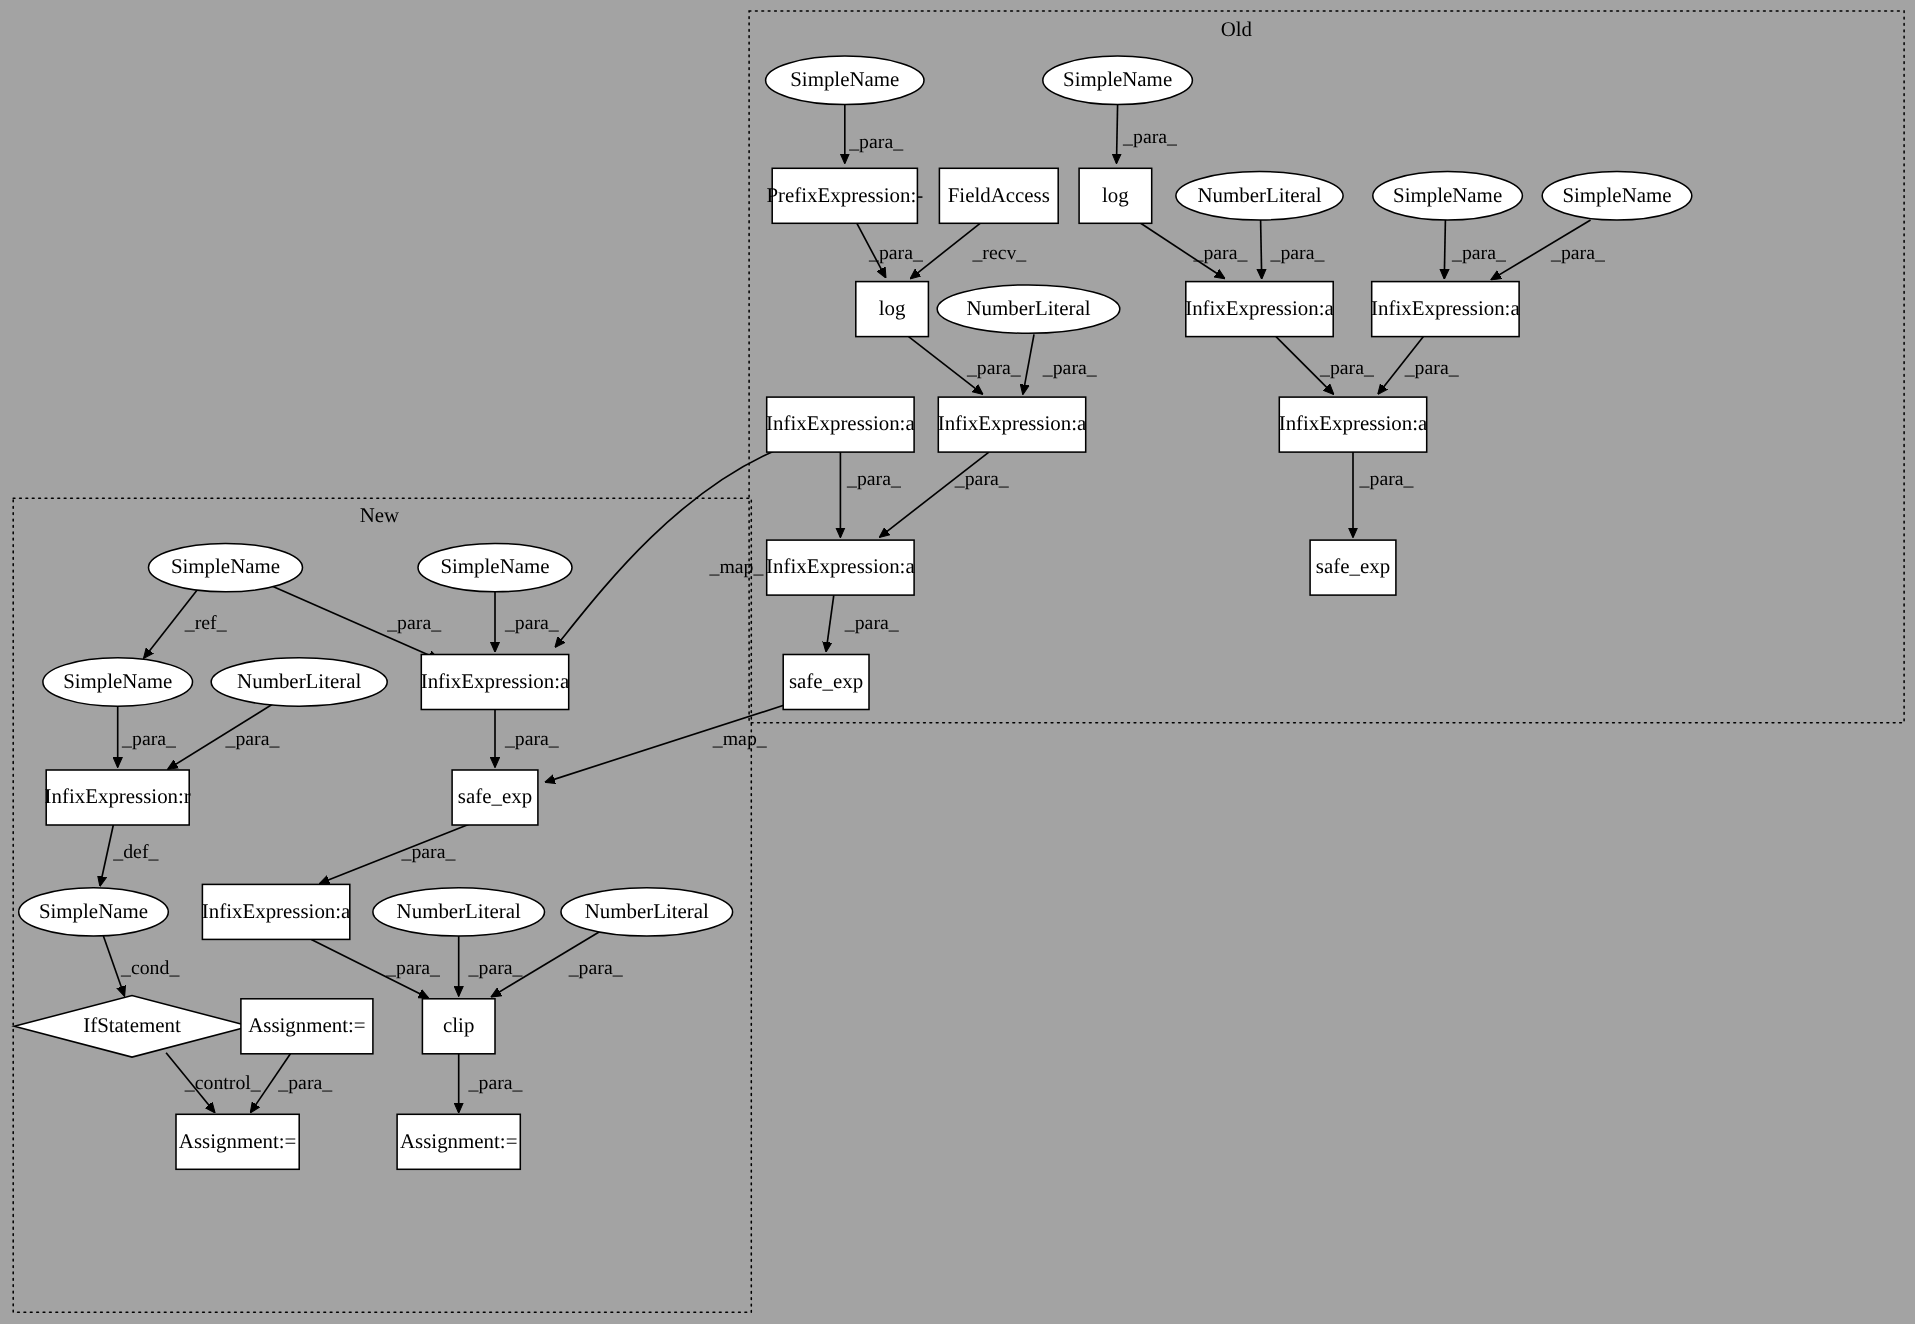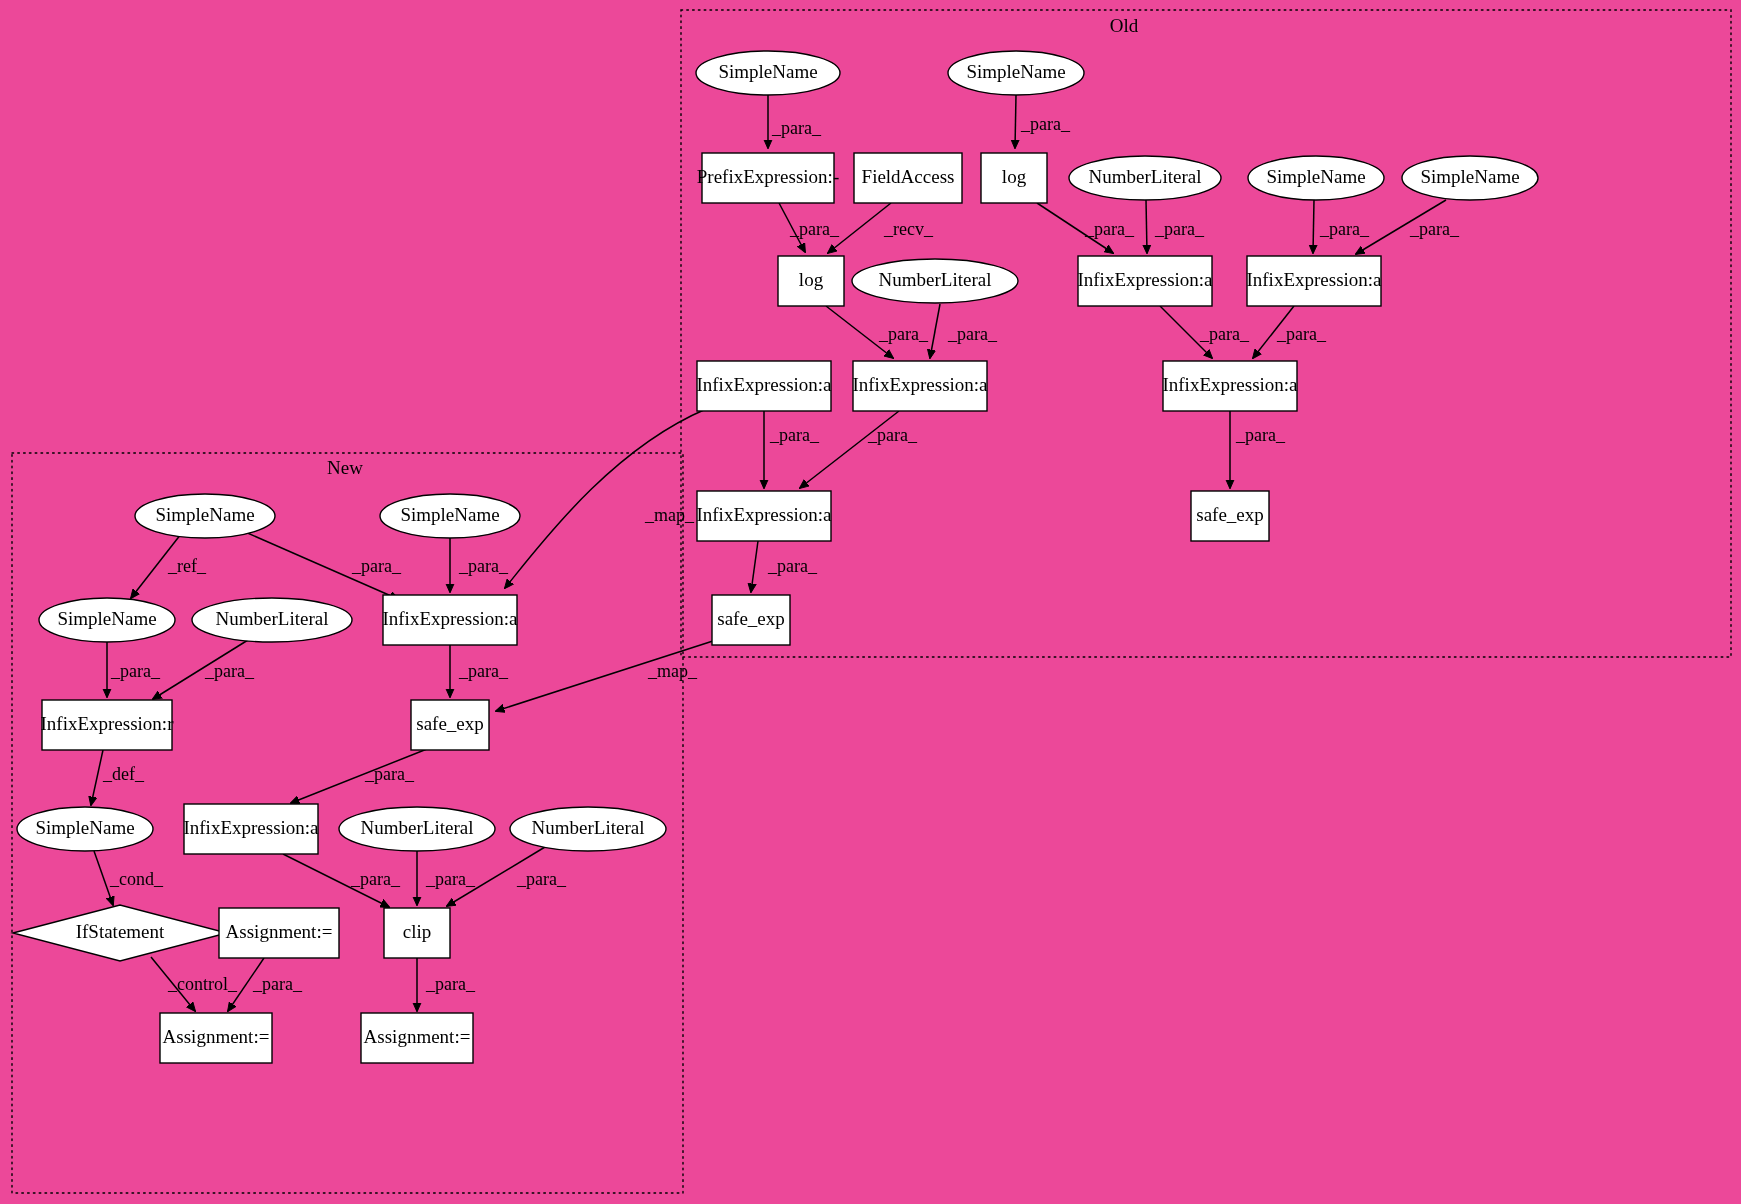--- a/index.html
+++ b/index.html
@@ -4,21 +4,21 @@
 <style>
   html, body {
     margin: 0;
     padding: 0;
     background: #ffffff;
   }
   #graph-root {
     position: relative;
     width: 1741px;
     height: 1204px;
-    background: #ec4899;
+    background: #a3a3a3;
     font-family: "Liberation Serif", "DejaVu Serif", serif;
   }
   svg#graph-canvas {
     display: block;
     width: 1741px;
     height: 1204px;
   }
   .node-shape {
     fill: #ffffff;
     stroke: #000000;

